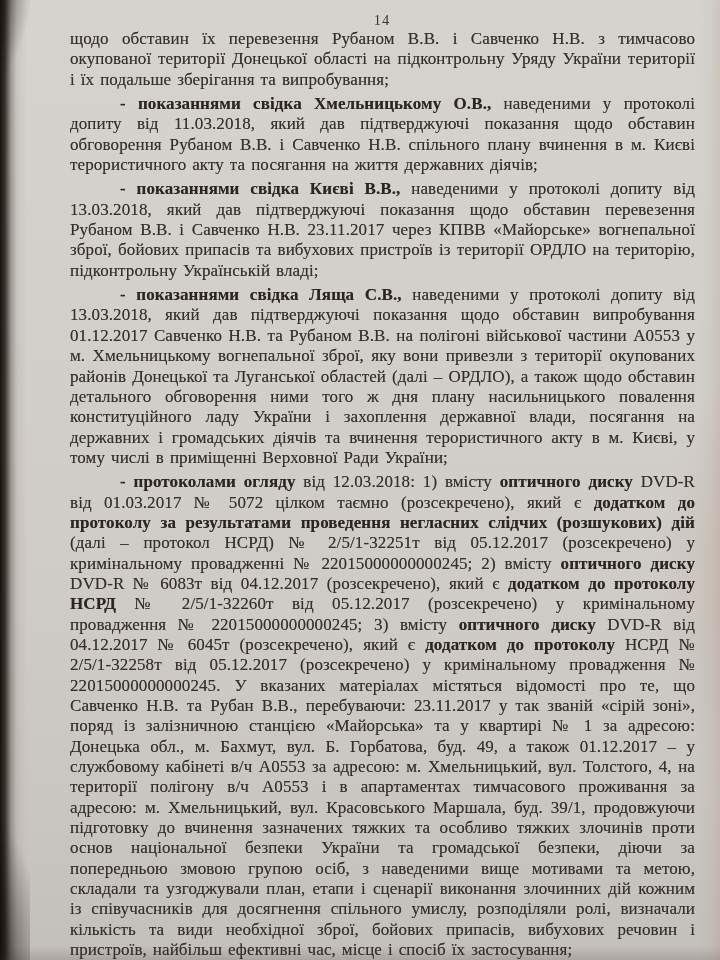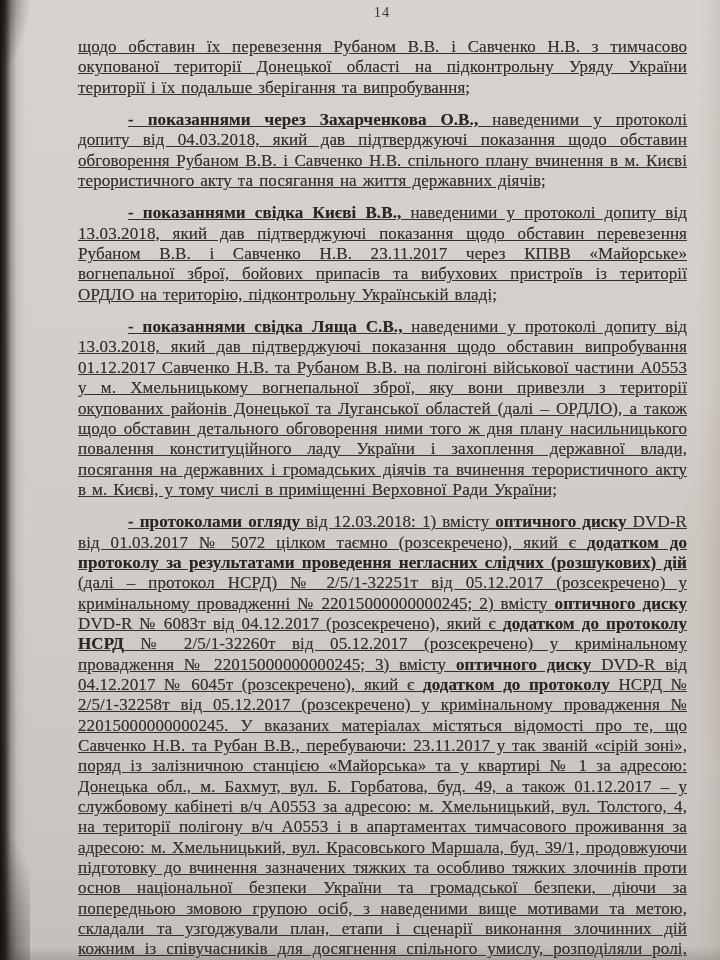--- a/index.html
+++ b/index.html
@@ -24,43 +24,43 @@
       radial-gradient(70px 140px at -20px -2%, rgba(16,11,8,0.75), rgba(16,11,8,0) 75%),
       linear-gradient(90deg, rgba(14,9,6,0.95) 0px, rgba(24,17,12,0.82) 5px,
                       rgba(62,50,40,0.35) 11px, rgba(120,105,92,0.12) 17px, rgba(0,0,0,0) 26px);
     filter: blur(0.6px);
   }
   .edge-bottom {
     position: absolute; left: 0; right: 0; bottom: 0; height: 14px; pointer-events: none;
     background: linear-gradient(0deg, rgba(60,50,42,0.18), rgba(60,50,42,0) 100%);
   }
   .page-number {
-    position: absolute; top: 4px; left: 66px; right: 22px;
+    position: absolute; top: 12px; left: 66px; right: 22px;
     text-align: center; font-size: 14.5px; letter-spacing: 1px; color: #3b3630;
   }
   .content {
     position: absolute; top: 25px; left: 66px; right: 21px;
     text-align: justify; text-justify: inter-word;
     font-size: 17px; line-height: 20.35px;
     word-spacing: 1.6px; letter-spacing: 0.1px;
     color: #35302b;
     text-shadow: 0 0 0.5px rgba(52,45,38,0.55);
   }
-  .content p { margin: 12px; text-decoration: underline; }
+  .content p { margin: 4px; }
   .content p.indent { text-indent: 50px; }
   .b { font-weight: bold; color: #2b2funk; }
   .b { font-weight: bold; color: #2b2622; }
 </style>
 </head>
 <body>
 
 <div class="page">
   <div class="edge-left"></div>
   <div class="edge-bottom"></div>
   <div class="page-number">14</div>
   <div class="content" style="color: rgb(53, 48, 43);">
       <p class=""><span>щодо обставин їх перевезення Рубаном В.В. і Савченко Н.В. з тимчасово окупованої території Донецької області на підконтрольну Уряду України території і їх подальше зберігання та випробування;</span></p>
-      <p class="indent"><span class="b">- показаннями через Захарченкова О.В.,</span><span> наведеними у протоколі допиту від 04.03.2018, який дав підтверджуючі показання щодо обставин обговорення Рубаном В.В. і Савченко Н.В. спільного плану вчинення в м. Києві терористичного акту та посягання на життя державних діячів;</span></p>
+      <p class="indent"><span class="b">- показаннями свідка Хмельницькому О.В.,</span><span> наведеними у протоколі допиту від 11.03.2018, який дав підтверджуючі показання щодо обставин обговорення Рубаном В.В. і Савченко Н.В. спільного плану вчинення в м. Києві терористичного акту та посягання на життя державних діячів;</span></p>
       <p class="indent"><span class="b">- показаннями свідка Києві В.В.,</span><span> наведеними у протоколі допиту від 13.03.2018, який дав підтверджуючі показання щодо обставин перевезення Рубаном В.В. і Савченко Н.В. 23.11.2017 через КПВВ «Майорське» вогнепальної зброї, бойових припасів та вибухових пристроїв із території ОРДЛО на територію, підконтрольну Українській владі;</span></p>
       <p class="indent"><span class="b">- показаннями свідка Ляща С.В.,</span><span> наведеними у протоколі допиту від 13.03.2018, який дав підтверджуючі показання щодо обставин випробування 01.12.2017 Савченко Н.В. та Рубаном В.В. на полігоні військової частини А0553 у м. Хмельницькому вогнепальної зброї, яку вони привезли з території окупованих районів Донецької та Луганської областей (далі – ОРДЛО), а також щодо обставин детального обговорення ними того ж дня плану насильницького повалення конституційного ладу України і захоплення державної влади, посягання на державних і громадських діячів та вчинення терористичного акту в м. Києві, у тому числі в приміщенні Верховної Ради України;</span></p>
       <p class="indent"><span class="b">- протоколами огляду</span><span> від 12.03.2018: 1) вмісту </span><span class="b">оптичного диску</span><span> DVD-R від 01.03.2017 № 5072 цілком таємно (розсекречено), який є </span><span class="b">додатком до протоколу за результатами проведення негласних слідчих (розшукових) дій</span><span> (далі – протокол НСРД) № 2/5/1-32251т від 05.12.2017 (розсекречено) у кримінальному провадженні № 22015000000000245; 2) вмісту </span><span class="b">оптичного диску</span><span> DVD-R № 6083т від 04.12.2017 (розсекречено), який є </span><span class="b">додатком до протоколу НСРД</span><span> № 2/5/1-32260т від 05.12.2017 (розсекречено) у кримінальному провадження № 22015000000000245; 3) вмісту </span><span class="b">оптичного диску</span><span> DVD-R від 04.12.2017 № 6045т (розсекречено), який є </span><span class="b">додатком до протоколу</span><span> НСРД № 2/5/1-32258т від 05.12.2017 (розсекречено) у кримінальному провадження № 22015000000000245. У вказаних матеріалах містяться відомості про те, що Савченко Н.В. та Рубан В.В., перебуваючи: 23.11.2017 у так званій «сірій зоні», поряд із залізничною станцією «Майорська» та у квартирі № 1 за адресою: Донецька обл., м. Бахмут, вул. Б. Горбатова, буд. 49, а також 01.12.2017 – у службовому кабінеті в/ч А0553 за адресою: м. Хмельницький, вул. Толстого, 4, на території полігону в/ч А0553 і в апартаментах тимчасового проживання за адресою: м. Хмельницький, вул. Красовського Маршала, буд. 39/1, продовжуючи підготовку до вчинення зазначених тяжких та особливо тяжких злочинів проти основ національної безпеки України та громадської безпеки, діючи за попередньою змовою групою осіб, з наведеними вище мотивами та метою, складали та узгоджували план, етапи і сценарії виконання злочинних дій кожним із співучасників для досягнення спільного умислу, розподіляли ролі, визначали кількість та види необхідної зброї, бойових припасів, вибухових речовин і пристроїв, найбільш ефективні час, місце і спосіб їх застосування;</span></p>
     </div>
 </div>
 
 </body></html>

